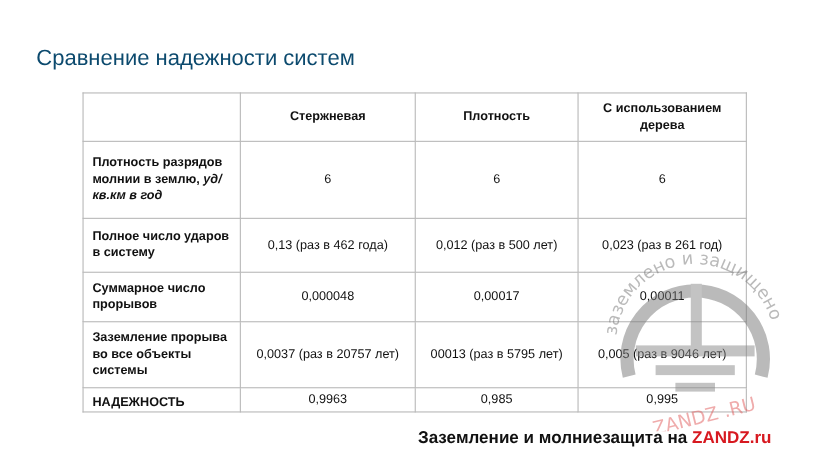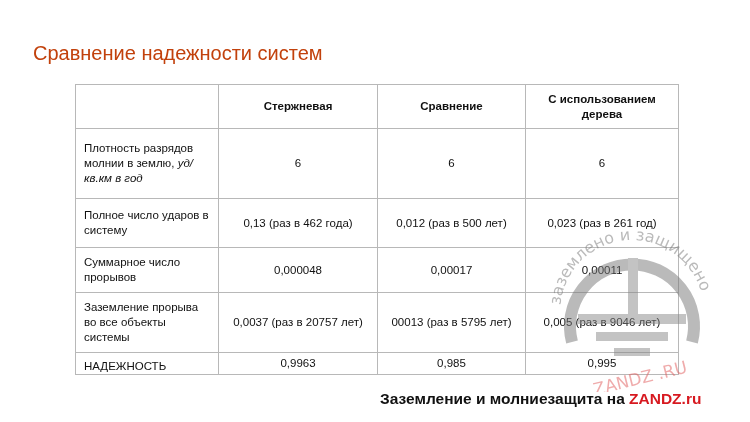--- a/index.html
+++ b/index.html
@@ -1,21 +1,21 @@
 <!DOCTYPE html>
 <html><head>
 <meta charset="utf-8">
 <style>
   html, body { margin:0; padding:0; }
   body { width:750px; height:422px; background:#ffffff; position:relative; overflow:hidden;
          font-family:"Liberation Sans", sans-serif; color:#111; }
-  .title { position:absolute; left:33px; top:42px; font-size:20px; color:#c2410c; white-space:nowrap; }
+  .title { position:absolute; left:33px; top:42px; font-size:20px; color:#0c4a6e; white-space:nowrap; }
   table.cmp { position:absolute; left:75px; top:84px; border-collapse:collapse; table-layout:fixed; }
   table.cmp td { border:1px solid #b8b8b8; font-size:11.5px; padding:0 8px; line-height:15px; vertical-align:middle; }
-  table.cmp td.rowhead { font-weight:normal; text-align:left; }
+  table.cmp td.rowhead { font-weight:bold; text-align:left; }
   table.cmp td.val { text-align:center; }
   table.cmp td.colhead { font-weight:bold; text-align:center; }
   .it { font-style:italic; }
   .watermark { position:absolute; left:532px; top:222px; width:200px; height:170px; pointer-events:none; }
   .footer { position:absolute; left:380px; top:390px; font-size:15.5px; font-weight:bold; color:#111; white-space:nowrap; }
   .footer .brand { color:#d71920; }
 </style>
 </head>
 <body>
 
@@ -25,21 +25,21 @@
   <colgroup>
     <col style="width:143px">
       <col style="width:159px">
       <col style="width:148px">
       <col style="width:153px">
   </colgroup>
   <tbody>
       <tr style="height:44px">
     <td class="colhead"></td>
     <td class="colhead">Стержневая</td>
-    <td class="colhead">Сравнение</td>
+    <td class="colhead">Плотность</td>
     <td class="colhead">С использованием дерева</td>
   </tr>
   <tr style="height:70px">
     <td class="rowhead"><span>Плотность разрядов молнии в землю,</span> <span class="it">уд/кв.км в год</span></td>
     <td class="val">6</td>
     <td class="val">6</td>
     <td class="val">6</td>
   </tr>
   <tr style="height:49px">
     <td class="rowhead">Полное число ударов в систему</td>

